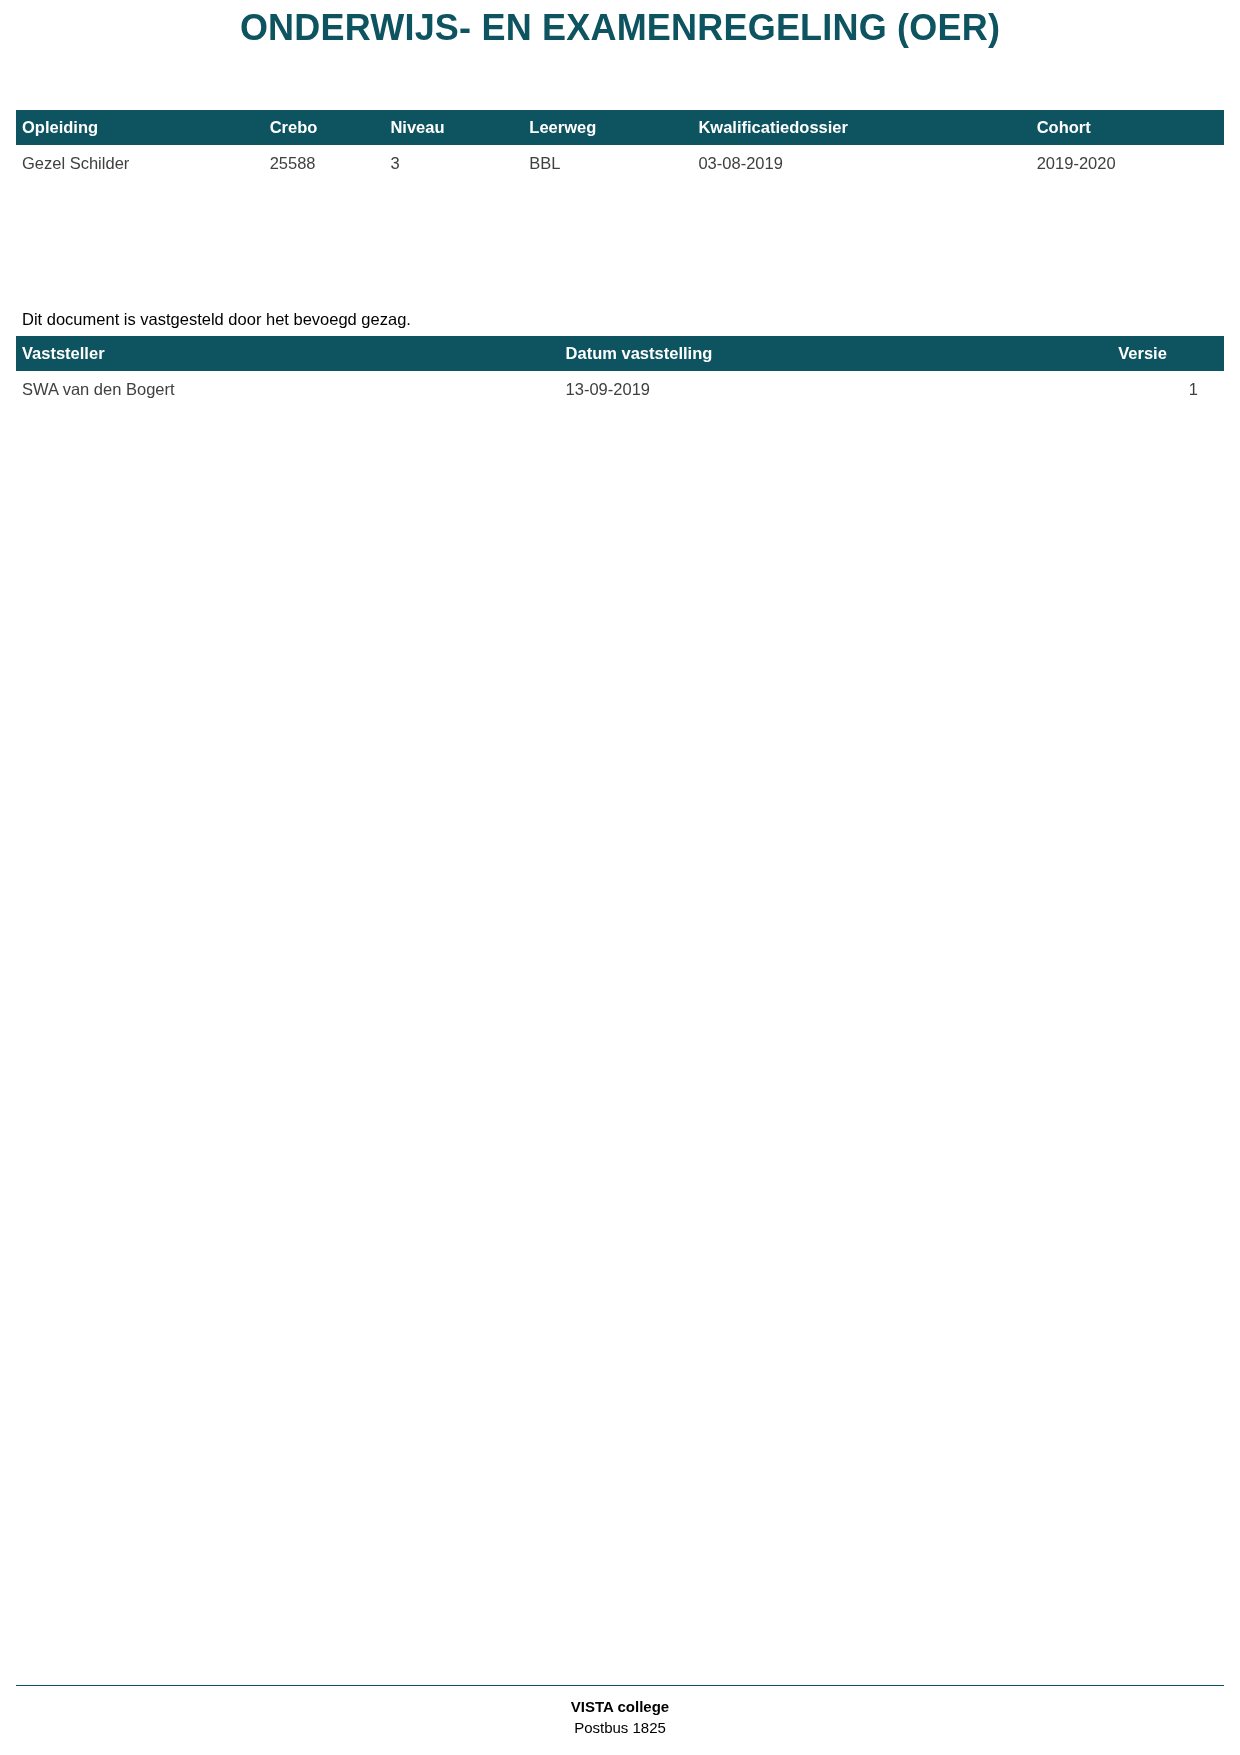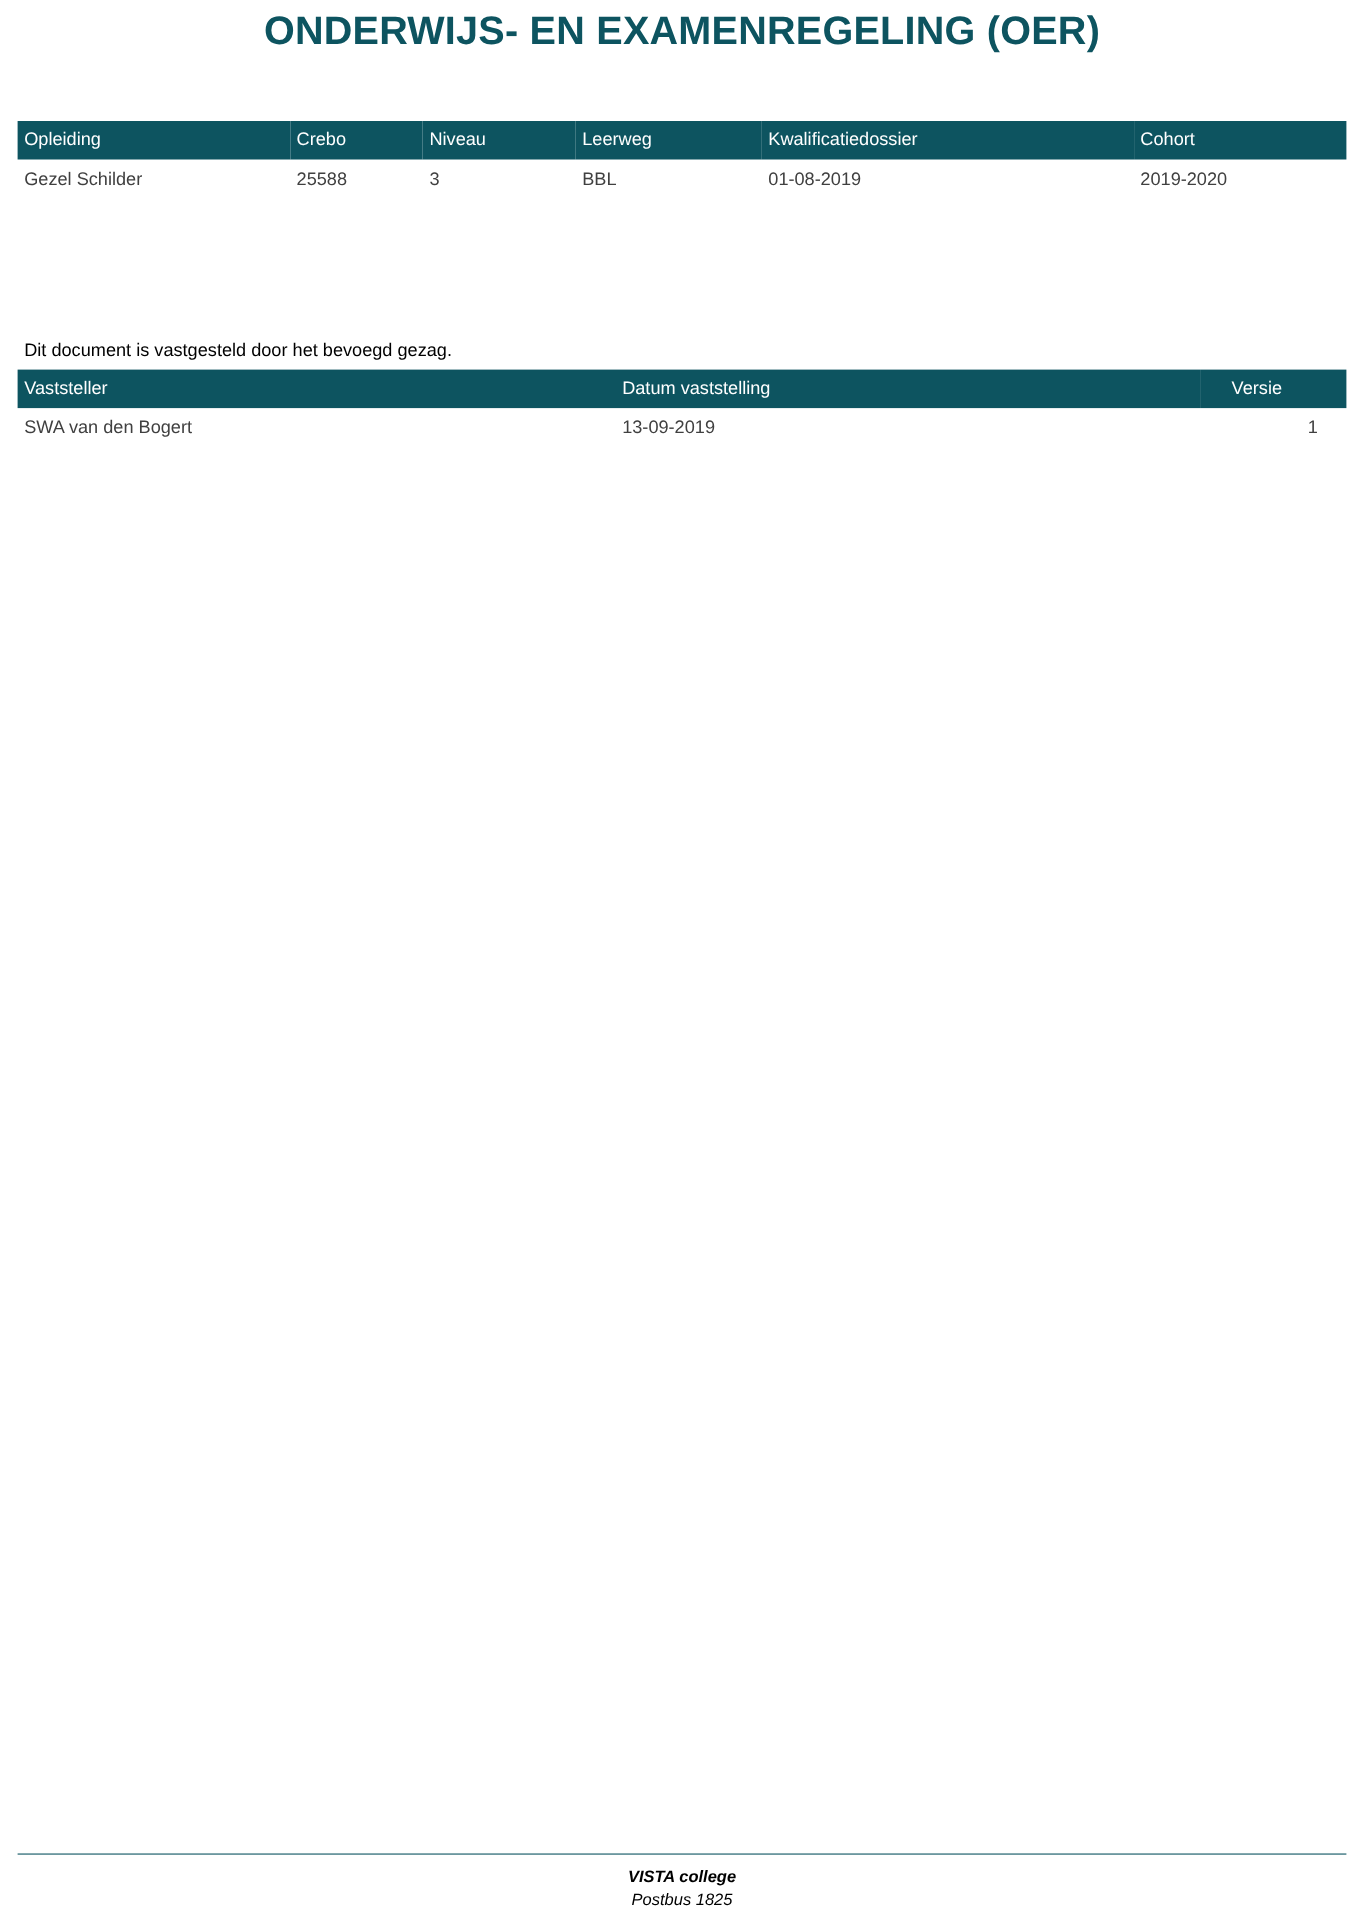--- a/index.html
+++ b/index.html
@@ -37,21 +37,21 @@
   }
   table.data {
     width: 100%;
     border-collapse: collapse;
     table-layout: fixed;
     font-size: 16.5px;
   }
   table.data thead th {
     background: #0d5460;
     color: #ffffff;
-    font-weight: normal;
+    font-weight: bold;
     text-align: left;
     padding: 7px 6px 7px 6px;
     font-size: 16.5px;
     line-height: 1.25;
   }
   table.data tbody td {
     padding: 8px 6px 6px 6px;
     text-align: left;
     vertical-align: top;
     font-size: 16.5px;
@@ -68,21 +68,20 @@
   .footer {
     position: absolute;
     left: 16px;
     right: 16px;
     bottom: 16px;
     border-top: 1px solid #0d5460;
     padding-top: 10px;
     text-align: center;
     font-size: 15px;
     line-height: 1.45;
-    font-style: italic;
   }
   .footer .org {
     font-weight: bold;
   }
   
   .t1 col.c1 { width: 20.5%; }
   .t1 col.c2 { width: 10%; }
   .t1 col.c3 { width: 11.5%; }
   .t1 col.c4 { width: 14%; }
   .t1 col.c5 { width: 28%; }
@@ -124,21 +123,21 @@
         <th>Kwalificatiedossier</th>
         <th>Cohort</th>
       </tr>
     </thead>
     <tbody>
       <tr>
         <td>Gezel Schilder</td>
         <td>25588</td>
         <td>3</td>
         <td>BBL</td>
-        <td>01-08-2019</td>
+        <td>03-08-2019</td>
         <td>2019-2020</td>
       </tr>
     </tbody>
   </table>
 
   <div class="gap-1"></div>
 
 
 
   <div class="gap-2"></div>

